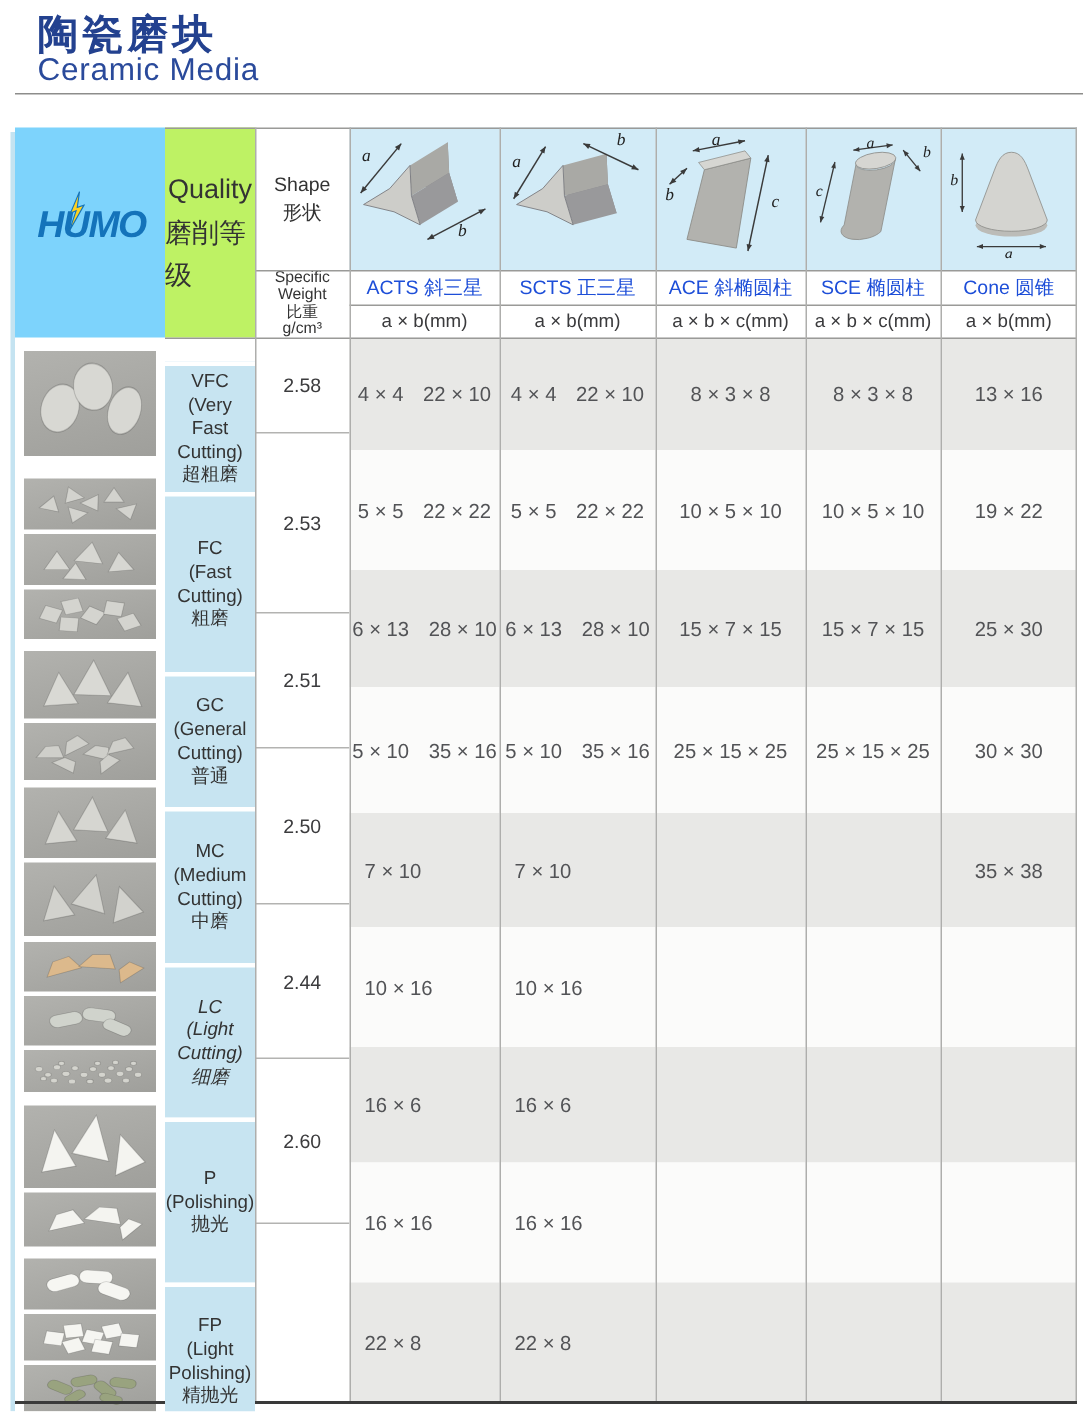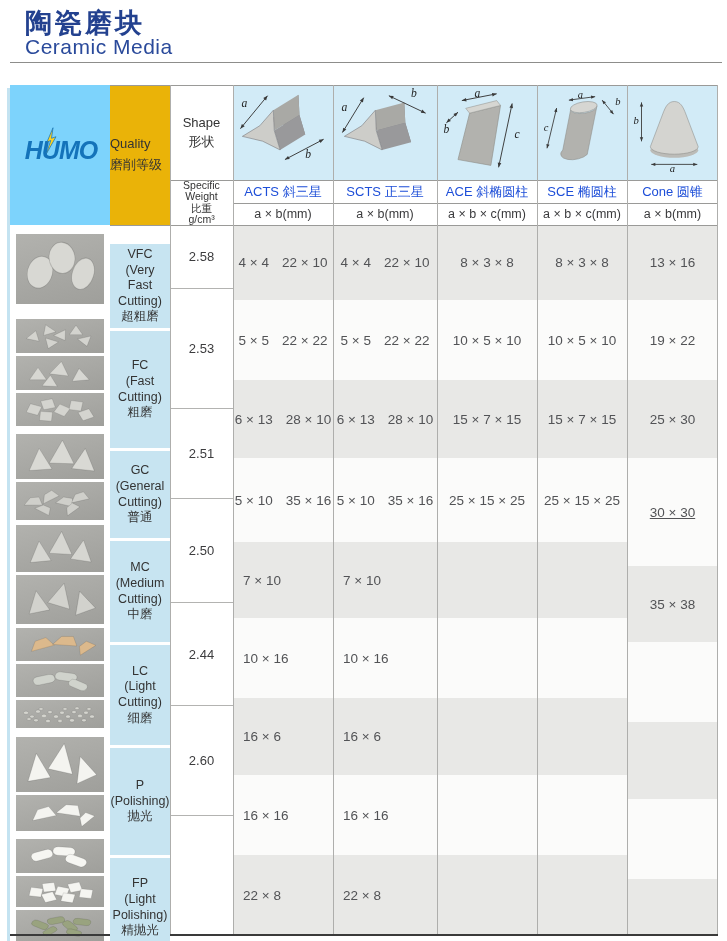--- a/index.html
+++ b/index.html
@@ -10,23 +10,23 @@
   .title-en{position:absolute;left:25px;top:35px;font-size:21px;font-weight:500;color:#2a4a9b;letter-spacing:.5px}
   .title-rule{position:absolute;left:10px;top:62px;width:712px;height:1px;background:#8d8d8b}
   .accent-strip{position:absolute;left:7px;top:88px;width:3px;height:853px;background:#c4e3f1}
   .spec-table{position:absolute;left:10px;top:85px;width:708px;height:856px}
   .thead{position:absolute;left:0;top:0;width:708px;height:140px}
   .logo-cell{position:absolute;left:0;top:0;width:100px;height:140px;background:#7dd3fc}
   .logo{position:absolute;left:5px;top:50px;width:92px;font-size:25px;font-weight:bold;font-style:italic;
         color:#1473ba;letter-spacing:-1px;text-align:center;line-height:1.2}
   .lg-u{position:relative;display:inline-block}
   .lg-u svg{position:absolute;left:2px;top:-13px;width:15px;height:40px}
-  .quality-head{position:absolute;left:100px;top:0;width:60px;height:140px;background:#eab308;
-        display:flex;flex-direction:column;justify-content:center;align-items:flex-start;
-        font-size:13px;color:#333;line-height:1.6}
+  .quality-head{position:absolute;left:100px;top:0;width:60px;height:140px;background:#bef264;
+        display:flex;flex-direction:column;justify-content:center;align-items:center;
+        font-size:18px;color:#333;line-height:1.6}
   .shape-head{position:absolute;left:160px;top:0;width:63px;height:95px;background:#fff;
         display:flex;flex-direction:column;justify-content:center;align-items:center;
         font-size:13px;color:#333;line-height:1.45}
   .weight-head{position:absolute;left:160px;top:95px;width:63px;height:45px;background:#fff;
         display:flex;flex-direction:column;justify-content:center;align-items:center;
         font-size:10.5px;color:#333;line-height:1.07;text-align:center}
   .size-head{position:absolute;top:0;height:140px}
   .shape-cell{height:95px;display:flex;align-items:center;justify-content:center;background:#d2ebf7}
   .name-cell{height:23px;display:flex;align-items:center;justify-content:center;font-size:13px;color:#1d4ed8}
   .dims-cell{height:22px;display:flex;align-items:center;justify-content:center;font-size:12.5px;color:#3a3a3c}
@@ -332,21 +332,21 @@
           <div class="quality-cell" style="height: 90px;">
             <div>GC</div>
             <div>(General Cutting)</div>
             <div>普通</div>
           </div>
           <div class="quality-cell" style="height: 104px;">
             <div>MC</div>
             <div>(Medium Cutting)</div>
             <div>中磨</div>
           </div>
-          <div class="quality-cell" style="height: 103px;">
+          <div class="quality-cell" style="height: 103px; font-style: italic;">
             <div>LC</div>
             <div>(Light Cutting)</div>
             <div>细磨</div>
           </div>
           <div class="quality-cell" style="height: 110px;">
             <div>P</div>
             <div>(Polishing)</div>
             <div>抛光</div>
           </div>
           <div class="quality-cell" style="height: 102px;">
@@ -470,21 +470,21 @@
         <div class="size-col" style="left: 617px; width: 91px;">
           <div class="size-cell center" style="height: 75px; background: rgb(232, 232, 230);">
             <span>13 × 16</span>
           </div>
           <div class="size-cell center" style="height: 80px; background: rgb(251, 251, 250);">
             <span>19 × 22</span>
           </div>
           <div class="size-cell center" style="height: 78px; background: rgb(232, 232, 230);">
             <span>25 × 30</span>
           </div>
-          <div class="size-cell center" style="height: 108px; background: rgb(251, 251, 250); text-decoration: underline;">
+          <div class="size-cell center" style="height: 84px; background: rgb(251, 251, 250);">
             <span>30 × 30</span>
           </div>
           <div class="size-cell center" style="height: 76px; background: rgb(232, 232, 230);">
             <span>35 × 38</span>
           </div>
           <div class="size-cell center" style="height: 80px; background: rgb(251, 251, 250);"></div>
           <div class="size-cell center" style="height: 77px; background: rgb(232, 232, 230);"></div>
           <div class="size-cell center" style="height: 80px; background: rgb(251, 251, 250);"></div>
           <div class="size-cell center" style="height: 80px; background: rgb(232, 232, 230);"></div>
         </div>

